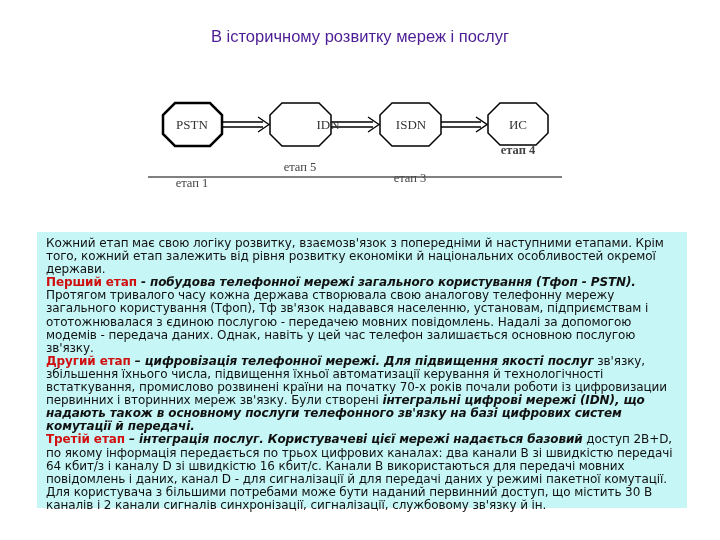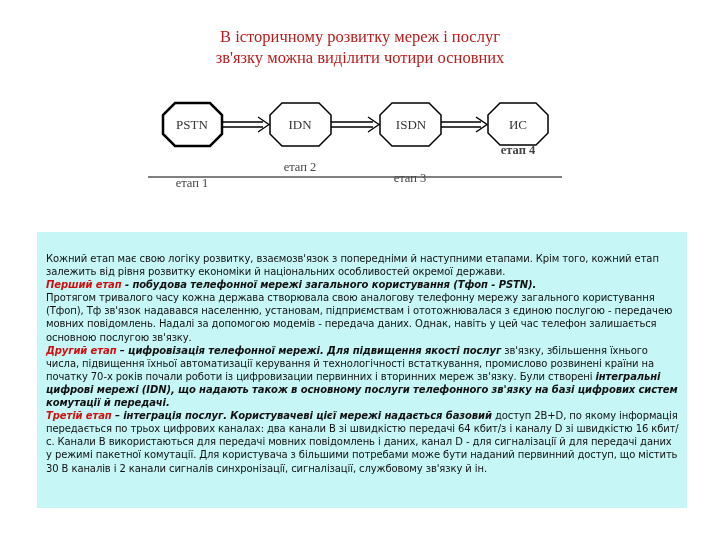--- a/index.html
+++ b/index.html
@@ -8,24 +8,24 @@
       background: #ffffff;
       position: relative;
       overflow: hidden;
       font-family: "Liberation Sans", sans-serif;
       color: #000;
     }
     .title {
       position: absolute;
       left: 160px; top: 26px; width: 400px;
       text-align: center;
-      font-family: Liberation Serif, serif;
+      font-family: Liberation Sans, sans-serif;
       font-size: 16.5px;
       line-height: 21px;
-      color: #b91c1c;
+      color: #4c1d95;
     }
     .diagram {
       position: absolute;
       left: 0; top: 0; width: 720px; height: 200px;
     }
     .diagram svg { position: absolute; left: 0; top: 0; }
     .node-label {
       position: absolute;
       font-family: "Liberation Serif", serif;
       font-size: 13px;
@@ -42,37 +42,36 @@
       text-align: center;
       width: 70px;
       line-height: 14px;
     }
     .textbox {
       position: absolute;
       left: 37px; top: 232px;
       width: 650px; height: 276px;
       background: #c6f6f6;
       box-sizing: border-box;
-      padding: 20px 8px 0 9px;
+      padding: 5px 8px 0 9px;
       font-family: "DejaVu Sans", sans-serif;
-      font-size: 10px;
+      font-size: 12px;
       line-height: 13.1px;
       color: #111;
       letter-spacing: -0.1px;
     }
     .textbox p { margin: 0; }
-    .hl-red { color: #d01010; font-style: italic; font-weight: bold; margin-top: 14px; }
+    .hl-red { color: #d01010; font-weight: bold; margin-top: 14px; }
     .it-bold { font-style: italic; font-weight: bold; text-align: center; }
   </style>
 </head>
 <body>
 
 <div class="title">
   <div>В історичному розвитку мереж і послуг</div>
-  <div>зв'язку можна виділити чотири основних</div>
 </div>
 
 <div class="diagram">
   <svg width="720" height="200" viewBox="0 0 720 200">
 
     <polygon points="175,103 210,103 222,115 222,134 210,146 175,146 163,134 163,115" fill="#fff" stroke="#000" stroke-width="2.5"></polygon>
 
     <polygon points="282,103 319,103 331,115 331,134 319,146 282,146 270,134 270,115" fill="#fff" stroke="#000" stroke-width="1.5"></polygon>
 
     <polygon points="392,103 429,103 441,115 441,134 429,146 392,146 380,134 380,115" fill="#fff" stroke="#000" stroke-width="1.5"></polygon>
@@ -94,26 +93,26 @@
     <g stroke="#000" fill="none" stroke-width="1.5">
       <line x1="441" y1="122" x2="481" y2="122"></line>
       <line x1="441" y1="127" x2="481" y2="127"></line>
       <polyline points="476,117 487,124.5 476,132"></polyline>
     </g>
 
     <line x1="148" y1="177" x2="562" y2="177" stroke="#000" stroke-width="1"></line>
   </svg>
 
   <div class="node-label" style="left:162px; top:118px;">PSTN</div>
-  <div class="node-label" style="left:270px; top:118px;">IDN</div>
+  <div class="node-label" style="left:270px; top:118px;padding-left:28px;">IDN</div>
   <div class="node-label" style="left:381px; top:118px;">ISDN</div>
   <div class="node-label" style="left:488px; top:118px;">ИС</div>
 
   <div class="stage-label" style="left:157px; top:176px;text-align:center;">етап 1</div>
-  <div class="stage-label" style="left:265px; top:160px;">етап 2</div>
+  <div class="stage-label" style="left:265px; top:160px;">етап 5</div>
   <div class="stage-label" style="left:375px; top:171px;">етап 3</div>
   <div class="stage-label" style="left:483px; top:143px;font-weight:bold;">етап 4</div>
 </div>
 
 <div class="textbox">
   <p>Кожний етап має свою логіку розвитку, взаємозв'язок з попередніми й наступними етапами. Крім того, кожний етап залежить від рівня розвитку економіки й національних особливостей окремої держави.</p>
   <p>
     <span class="hl-red">Перший етап</span><span class="it-bold"> - побудова телефонної мережі загального користування (Тфоп - PSTN).</span>
   </p>
   <p>Протягом тривалого часу кожна держава створювала свою аналогову телефонну мережу загального користування (Тфоп), Тф зв'язок надавався населенню, установам, підприємствам і ототожнювалася з єдиною послугою - передачею мовних повідомлень. Надалі за допомогою модемів - передача даних. Однак, навіть у цей час телефон залишається основною послугою зв'язку.</p>

